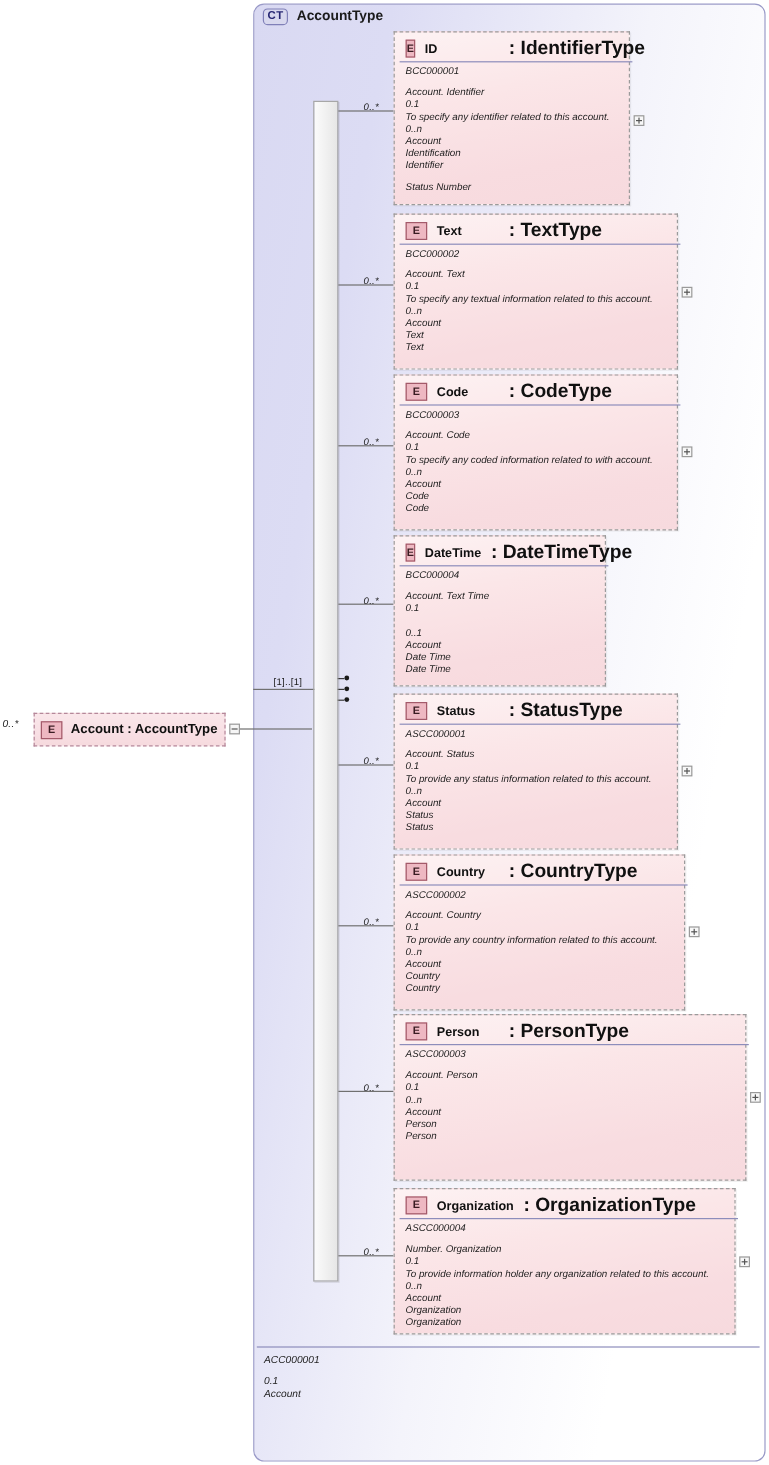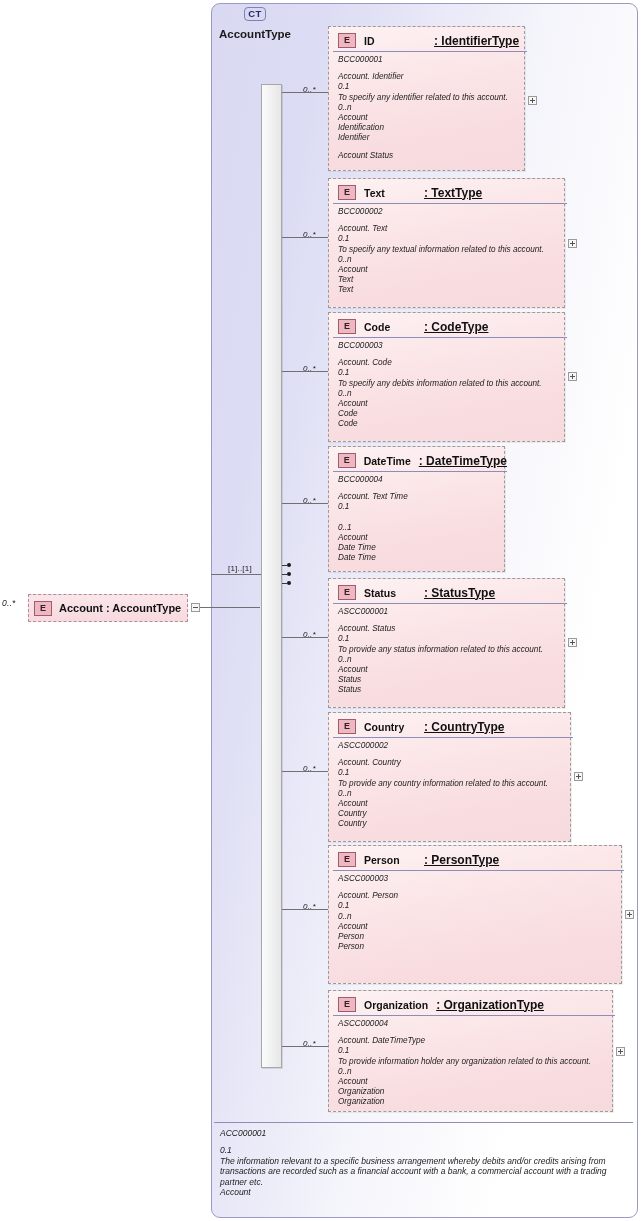--- a/index.html
+++ b/index.html
@@ -25,21 +25,20 @@
     background:linear-gradient(100deg,#d9d9f2 0%,#dcdcf4 18%,#f4f4fb 52%,#ffffff 78%,#ffffff 100%);
     box-sizing:border-box;
   }
 
   
   .ct-head{
     position:absolute;
     left:219px; top:7px;
     display:flex; align-items:center; gap:7px;
     z-index:6;
-    flex-direction:column;
   }
   .ct-badge{
     display:inline-block;
     border:1px solid #8080b8;
     border-radius:4px;
     background:#d8d8ee;
     color:#262673;
     font-size:9.5px;
     font-weight:bold;
     letter-spacing:.3px;
@@ -183,23 +182,22 @@
     height:21px;
     padding-left:5px;
     border-bottom:1px solid #8d8dbb;
     margin:3px 4px 0 4px;
   }
   .node .hdr .nm{
     font-size:10.5px; font-weight:bold; color:#101010;
     white-space:nowrap;
   }
   .node .hdr .ty{
-    font-size:12px; font-weight:bold; color:#101010;
+    font-size:16px; font-weight:bold; color:#101010;
     white-space:nowrap;
-    text-decoration:underline;
   }
   .node .body{
     padding:3px 5px 4px 9px;
   }
   .node .body .line{
     font-size:8.2px;
     font-style:italic;
     color:#1d1d1d;
     line-height:10.2px;
     white-space:pre-wrap;
@@ -286,21 +284,21 @@
           <div class="line">BCC000001</div>
           <div class="gap"></div>
           <div class="line">Account. Identifier</div>
           <div class="line">0.1</div>
           <div class="line">To specify any identifier related to this account.</div>
           <div class="line">0..n</div>
           <div class="line">Account</div>
           <div class="line">Identification</div>
           <div class="line">Identifier</div>
           <div class="gap"></div>
-          <div class="line">Account Status</div>
+          <div class="line">Status Number</div>
         </div>
       </div>
       <div class="plus" style="left: 528px; top: 96px;"></div>
       <div class="stub" style="left: 282px; top: 237px; width: 46px;"></div>
       <div class="card-lbl" style="left: 303px; top: 230px;">0..*</div>
       <div class="node" style="left: 328px; top: 178px; width: 237px; height: 130px;">
         <div class="hdr" style="width: 229px;">
           <span class="e-badge">E</span>
           <span class="nm" style="min-width: 52px;">Text</span>
           <span class="ty">: TextType</span>
@@ -324,21 +322,21 @@
         <div class="hdr" style="width: 229px;">
           <span class="e-badge">E</span>
           <span class="nm" style="min-width: 52px;">Code</span>
           <span class="ty">: CodeType</span>
         </div>
         <div class="body">
           <div class="line">BCC000003</div>
           <div class="gap"></div>
           <div class="line">Account. Code</div>
           <div class="line">0.1</div>
-          <div class="line">To specify any debits information related to this account.</div>
+          <div class="line">To specify any coded information related to with account.</div>
           <div class="line">0..n</div>
           <div class="line">Account</div>
           <div class="line">Code</div>
           <div class="line">Code</div>
         </div>
       </div>
       <div class="plus" style="left: 568px; top: 372px;"></div>
       <div class="stub" style="left: 282px; top: 503px; width: 46px;"></div>
       <div class="card-lbl" style="left: 303px; top: 496px;">0..*</div>
       <div class="node" style="left: 328px; top: 446px; width: 177px; height: 126px;">
@@ -425,34 +423,33 @@
       <div class="card-lbl" style="left: 303px; top: 1039px;">0..*</div>
       <div class="node" style="left: 328px; top: 990px; width: 285px; height: 122px;">
         <div class="hdr" style="width: 277px;">
           <span class="e-badge">E</span>
           <span class="nm">Organization</span>
           <span class="ty">: OrganizationType</span>
         </div>
         <div class="body">
           <div class="line">ASCC000004</div>
           <div class="gap"></div>
-          <div class="line">Account. DateTimeType</div>
+          <div class="line">Number. Organization</div>
           <div class="line">0.1</div>
           <div class="line">To provide information holder any organization related to this account.</div>
           <div class="line">0..n</div>
           <div class="line">Account</div>
           <div class="line">Organization</div>
           <div class="line">Organization</div>
         </div>
       </div>
       <div class="plus" style="left: 616px; top: 1047px;"></div>
     </div>
 
   <div class="ct-footer">
     <div class="rule"></div>
     <div class="line">ACC000001</div>
     <div class="gap"></div>
     <div class="line">0.1</div>
-    <div class="line">The information relevant to a specific business arrangement whereby debits and/or credits arising from transactions are recorded such as a financial account with a bank, a commercial account with a trading partner etc.</div>
     <div class="line">Account</div>
   </div>
 
 </div>
 
 </body></html>

